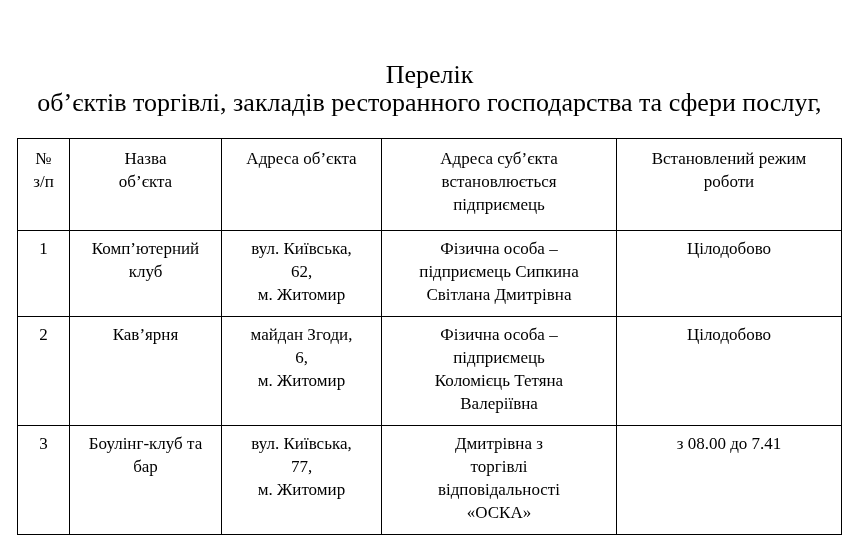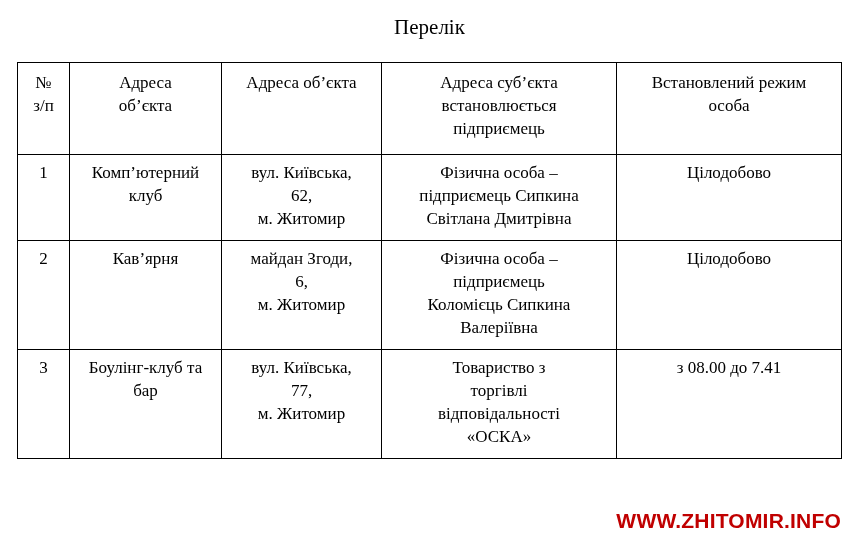--- a/index.html
+++ b/index.html
@@ -16,23 +16,24 @@
     position: relative;
   }
   .page {
     width: 859px;
     height: 541px;
     position: relative;
     box-sizing: border-box;
   }
   .doc-title {
     text-align: center;
-    font-size: 21px;
+    font-size: 26px;
     line-height: 26px;
     padding-top: 14px;
+    margin-top: 48px;
   }
   .doc-title .line {
     display: block;
     white-space: nowrap;
   }
   .doc-title .line1 { margin-bottom: 2px; }
 
   table.main-table {
     border-collapse: collapse;
     margin: 0 auto;
@@ -77,60 +78,61 @@
     letter-spacing: 0.2px;
   }
 </style>
 </head>
 <body>
 
 <div class="page">
 
   <div class="doc-title">
     <span class="line line1">Перелік</span>
+    <span class="line line2">об’єктів  торгівлі, закладів ресторанного  господарства та сфери послуг,</span>
   </div>
 
   <table class="main-table">
     <colgroup>
       <col class="c0">
         <col class="c1">
         <col class="c2">
         <col class="c3">
         <col class="c4">
     </colgroup>
     <thead>
       <tr>
         <th>
           <span class="cell-lines">
             <span>№</span>
             <span>з/п</span>
           </span>
         </th>
         <th>
           <span class="cell-lines">
-            <span>Адреса</span>
+            <span>Назва</span>
             <span>об’єкта</span>
           </span>
         </th>
         <th>
           <span class="cell-lines">
             <span>Адреса об’єкта</span>
           </span>
         </th>
         <th>
           <span class="cell-lines">
             <span>Адреса суб’єкта</span>
             <span>встановлюється</span>
             <span>підприємець</span>
           </span>
         </th>
         <th>
           <span class="cell-lines">
             <span>Встановлений режим</span>
-            <span>особа</span>
+            <span>роботи</span>
           </span>
         </th>
       </tr>
     </thead>
     <tbody>
       <tr>
         <td class="num">1</td>
         <td>
           <span class="cell-lines">
             <span>Комп’ютерний</span>
@@ -168,21 +170,21 @@
           <span class="cell-lines">
             <span>майдан Згоди,</span>
             <span>6,</span>
             <span>м. Житомир</span>
           </span>
         </td>
         <td>
           <span class="cell-lines">
             <span>Фізична особа –</span>
             <span>підприємець</span>
-            <span>Коломієць Сипкина</span>
+            <span>Коломієць Тетяна</span>
             <span>Валеріївна</span>
           </span>
         </td>
         <td>
           <span class="cell-lines">
             <span>Цілодобово</span>
           </span>
         </td>
       </tr>
       <tr>
@@ -195,21 +197,21 @@
         </td>
         <td>
           <span class="cell-lines">
             <span>вул. Київська,</span>
             <span>77,</span>
             <span>м. Житомир</span>
           </span>
         </td>
         <td>
           <span class="cell-lines">
-            <span>Товариство з</span>
+            <span>Дмитрівна з</span>
             <span>торгівлі</span>
             <span>відповідальності</span>
             <span>«ОСКА»</span>
           </span>
         </td>
         <td>
           <span class="cell-lines">
             <span>з 08.00 до 7.41</span>
           </span>
         </td>

